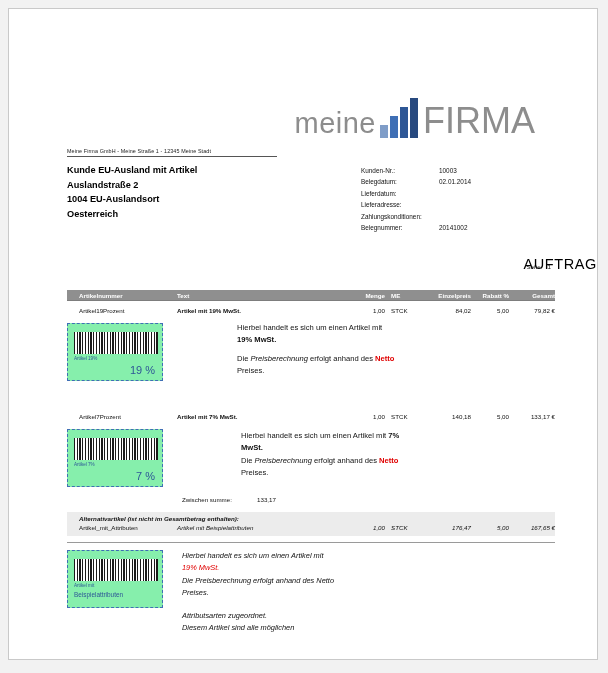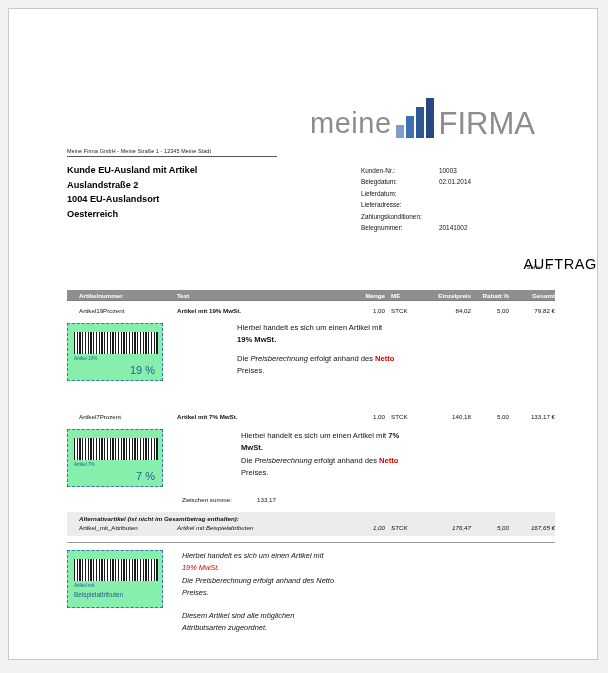--- a/index.html
+++ b/index.html
@@ -57,21 +57,21 @@
     display: block;
     width: 8px;
     background: #3f6fb5;
     margin-right: 2px;
   }
   .logo-bars i.b1 { height: 13px; background:#7f9dc8; }
   .logo-bars i.b2 { height: 22px; background:#3f6fb5; }
   .logo-bars i.b3 { height: 31px; background:#2e5796; }
   .logo-bars i.b4 { height: 40px; background:#27497f; }
   .logo-firma {
-    font-size: 31px;
+    font-size: 36px;
     color: #8d8d8d;
     letter-spacing: 0px;
     line-height: 1;
     padding-bottom: 2px;
   }
 
   
   .sender {
     position: absolute;
     left: 58px;
@@ -373,22 +373,22 @@
     </div>
   </div>
   <div class="rule" style="position:absolute; left:58px; top:533px; width:488px;"></div>
 
   <div class="desc small ital" style="left:173px; top:541px; width:250px;">
     <div>Hierbei handelt es sich um einen Artikel mit</div>
     <div class="red">19% MwSt.</div>
     <div>Die Preisberechnung erfolgt anhand des Netto</div>
     <div>Preises.</div>
     <div style="height:10px"></div>
+    <div>Attributsarten zugeordnet.</div>
     <div>Diesem Artikel sind alle möglichen</div>
-    <div>Attributsarten zugeordnet.</div>
   </div>
 
   <div class="bc" style="left:58px; top:541px;">
     <div class="bars"></div>
     <div class="cap">Artikel mit</div>
     <div class="cap2">Beispielattributen</div>
   </div>
 
 </div>
 </div>

